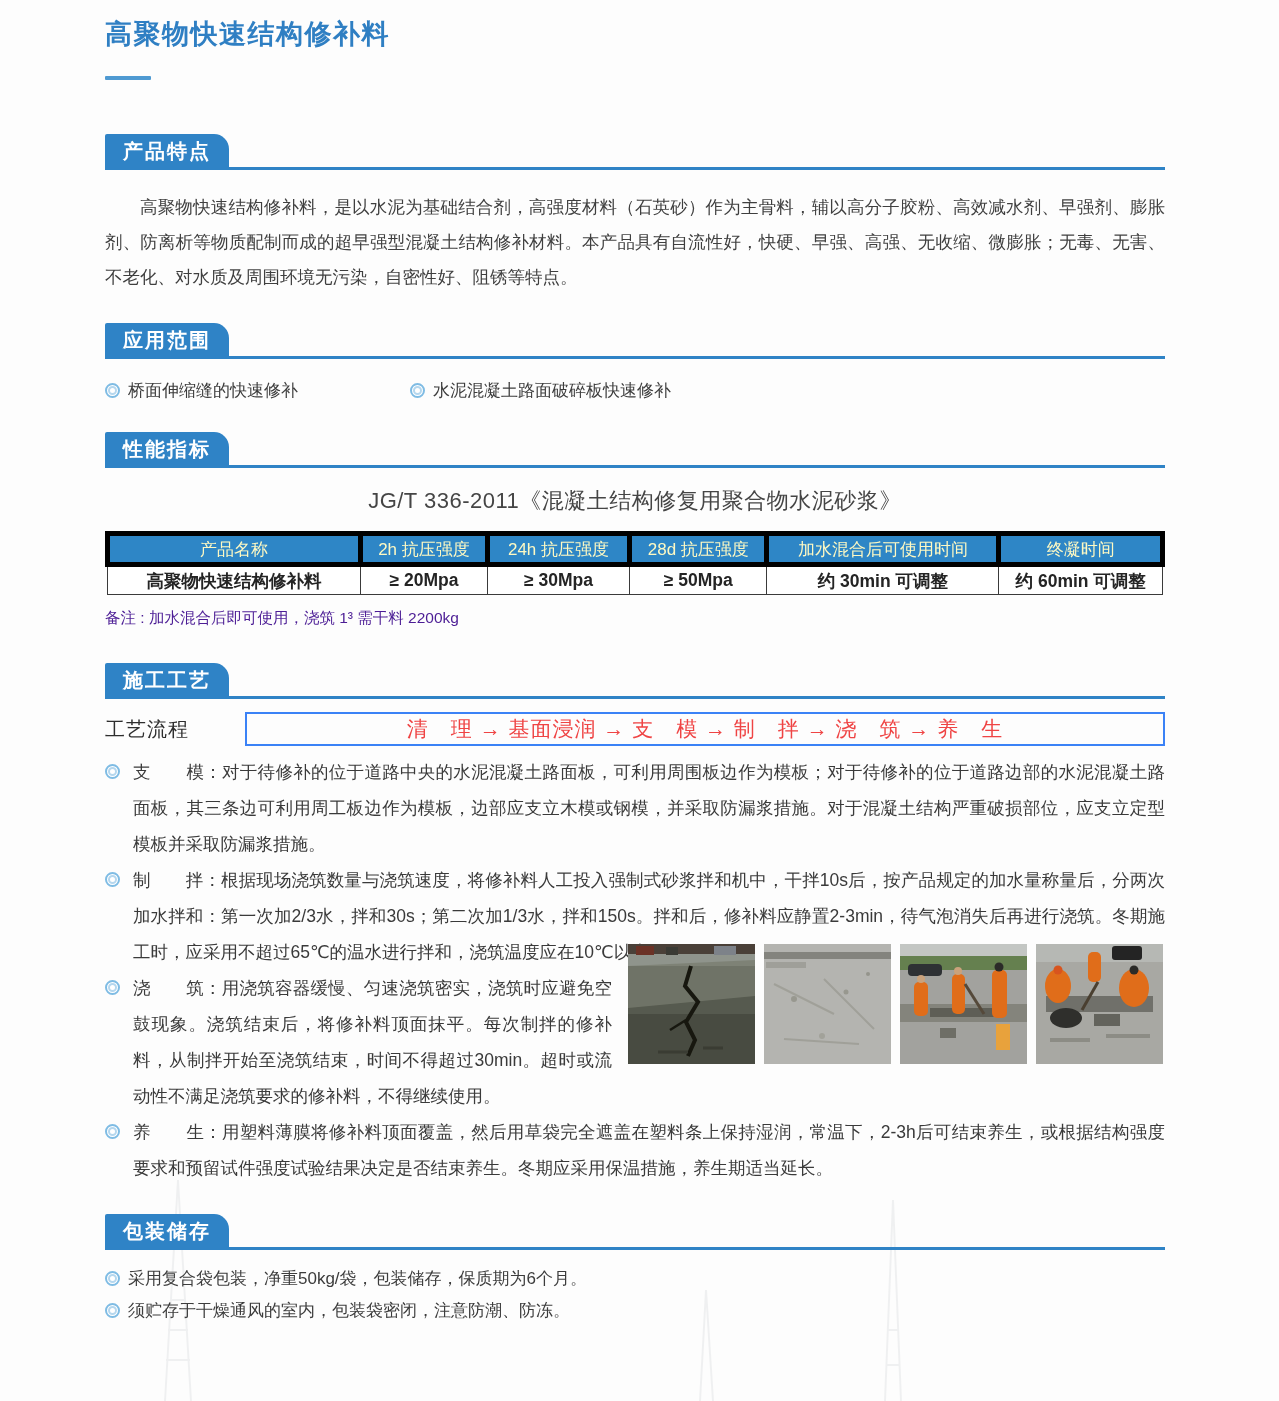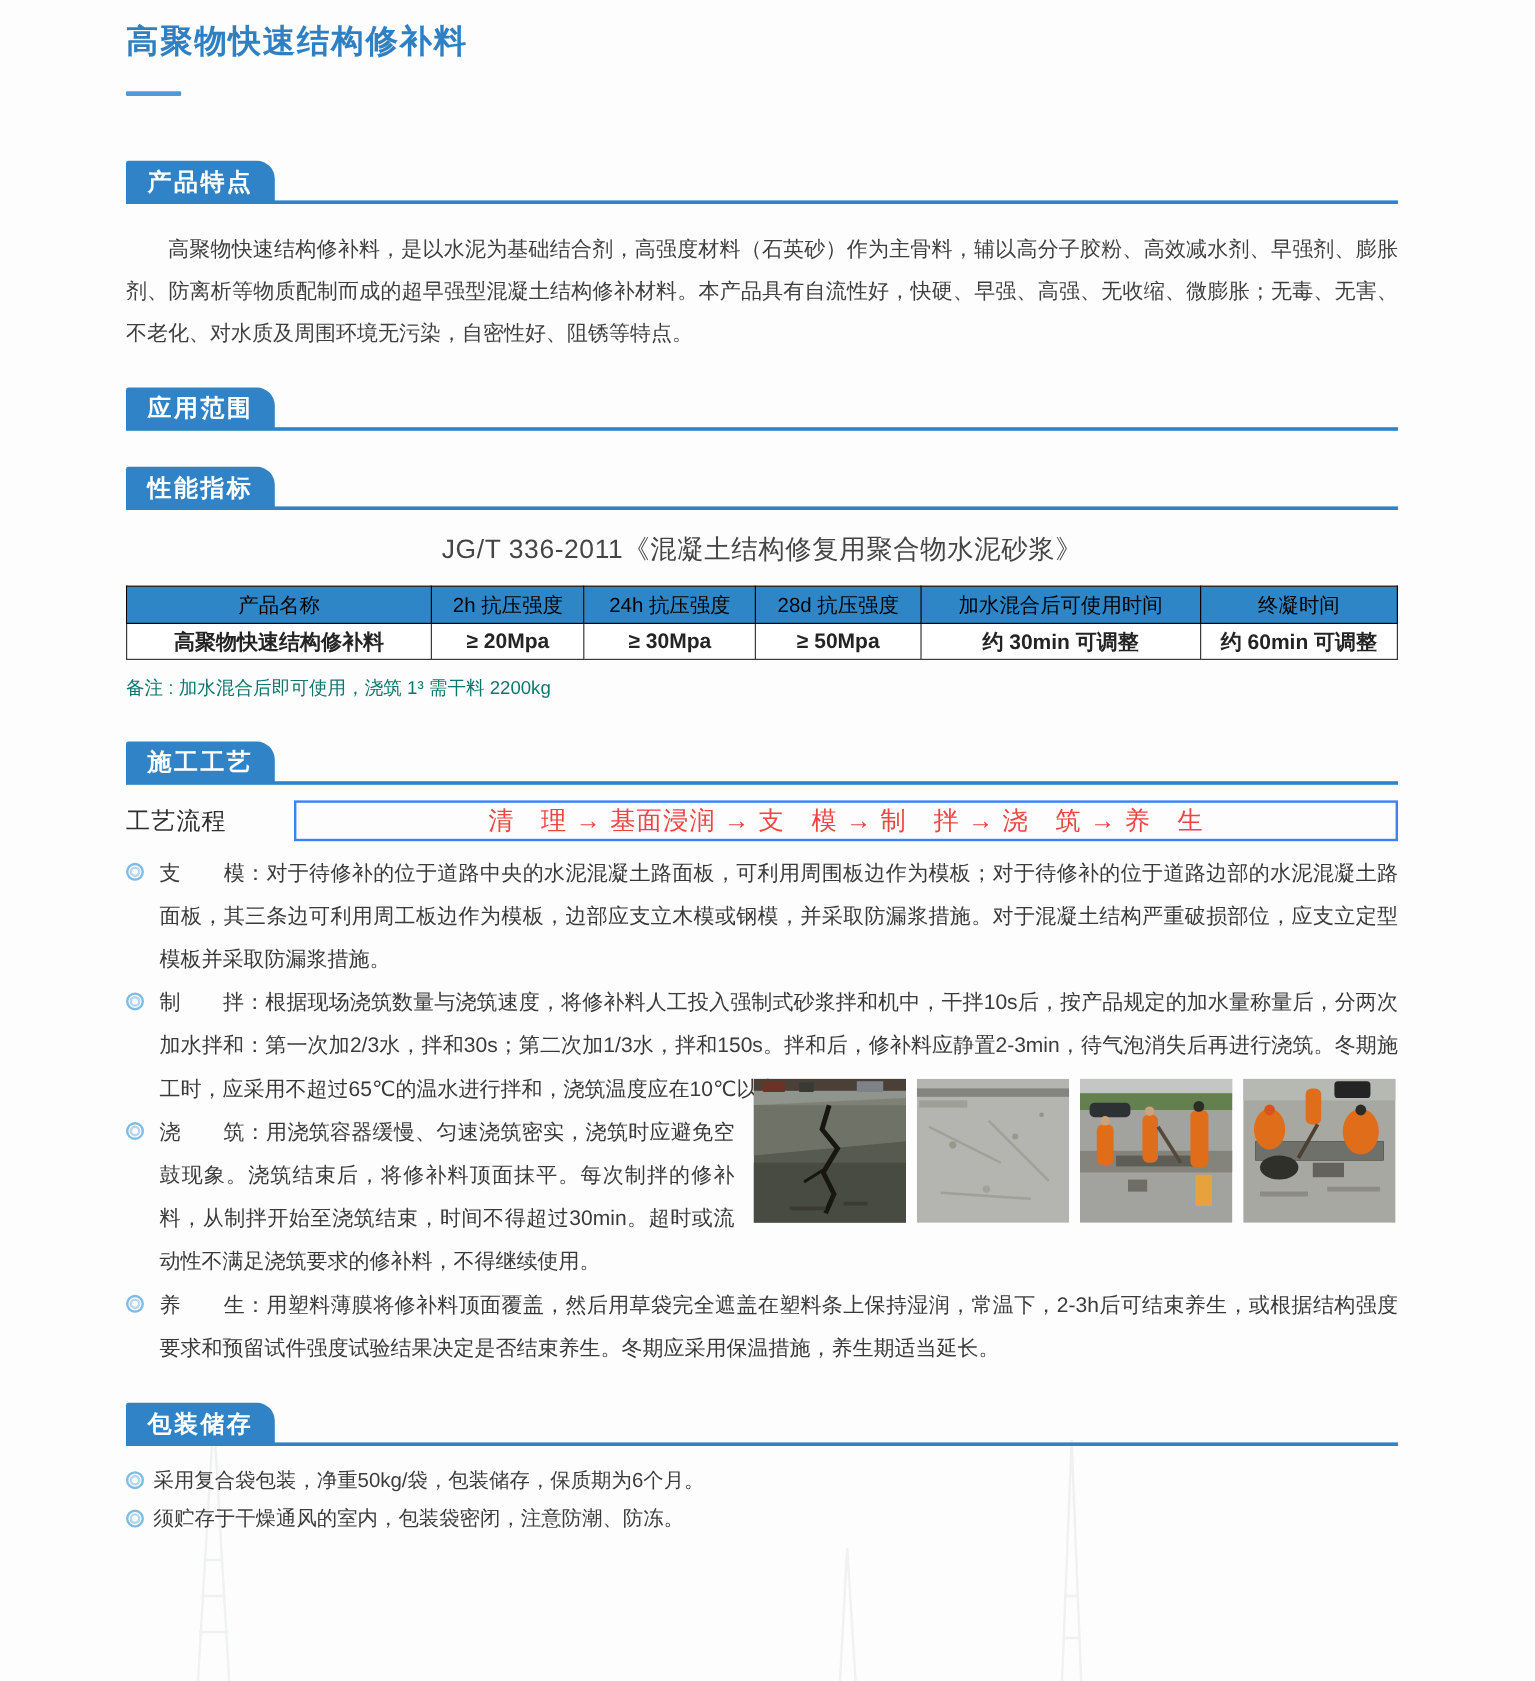--- a/index.html
+++ b/index.html
@@ -43,28 +43,28 @@
   }
 
   .app-row { display:flex; margin-top:20px; font-size:17px; }
   .app-cell { display:flex; align-items:center; gap:8px; }
   .app-cell-1 { width:305px; }
 
   .standard-line { margin-top:18px; text-align:center; font-size:22px; color:#454545; letter-spacing:0.5px; }
 
   table.perf { width:100%; margin-top:15px; border-collapse:collapse; table-layout:fixed; }
   table.perf th {
-    background:#2e86c6; color:#000000; font-size:17px; font-weight:normal;
-    height:31px; border:1px solid #000000; text-align:center;
+    background:#2e86c6; color:#fef9c3; font-size:17px; font-weight:normal;
+    height:31px; border:5px solid #000000; text-align:center;
   }
   table.perf td {
     height:30px; border:1px solid #3a3a3a; text-align:center;
     font-size:17.5px; font-weight:bold; color:#242424; background:#fff;
   }
-  .perf-note { margin-top:13px; font-size:15.5px; color:#0f766e; }
+  .perf-note { margin-top:13px; font-size:15.5px; color:#4c1d95; }
 
   .flow-row { display:flex; align-items:center; margin-top:13px;justify-content:center; }
   .flow-label { width:140px; font-size:20px; color:#2e2e2e; letter-spacing:1px; flex:none; }
   .flow-box {
     flex:1; border:2px solid #3b82f6; height:34px;
     display:flex; align-items:center; justify-content:center;
     font-size:21px; color:#ef4444; letter-spacing:1px;
   }
 
   .steps { margin-top:8px; }
@@ -105,20 +105,34 @@
     <h1 class="doc-title">高聚物快速结构修补料</h1>
     <div class="title-dash"></div>
 
     <div class="section-header sh-features">
       <div class="section-tab">产品特点</div>
     </div>
     <p class="intro">高聚物快速结构修补料，是以水泥为基础结合剂，高强度材料（石英砂）作为主骨料，辅以高分子胶粉、高效减水剂、早强剂、膨胀剂、防离析等物质配制而成的超早强型混凝土结构修补材料。本产品具有自流性好，快硬、早强、高强、无收缩、微膨胀；无毒、无害、不老化、对水质及周围环境无污染，自密性好、阻锈等特点。</p>
 
     <div class="section-header sh-application">
       <div class="section-tab">应用范围</div>
+    </div>
+    <div class="app-row">
+      <div class="app-cell app-cell-1">
+        <span class="bullet-ring">
+            <span class="bullet-inner"></span>
+          </span>
+        <span>桥面伸缩缝的快速修补</span>
+      </div>
+      <div class="app-cell">
+        <span class="bullet-ring">
+            <span class="bullet-inner"></span>
+          </span>
+        <span>水泥混凝土路面破碎板快速修补</span>
+      </div>
     </div>
 
     <div class="section-header sh-performance">
       <div class="section-tab">性能指标</div>
     </div>
     <div class="standard-line">JG/T 336-2011《混凝土结构修复用聚合物水泥砂浆》</div>
     <table class="perf">
       <colgroup>
         <col style="width:24%">
           <col style="width:12%">

